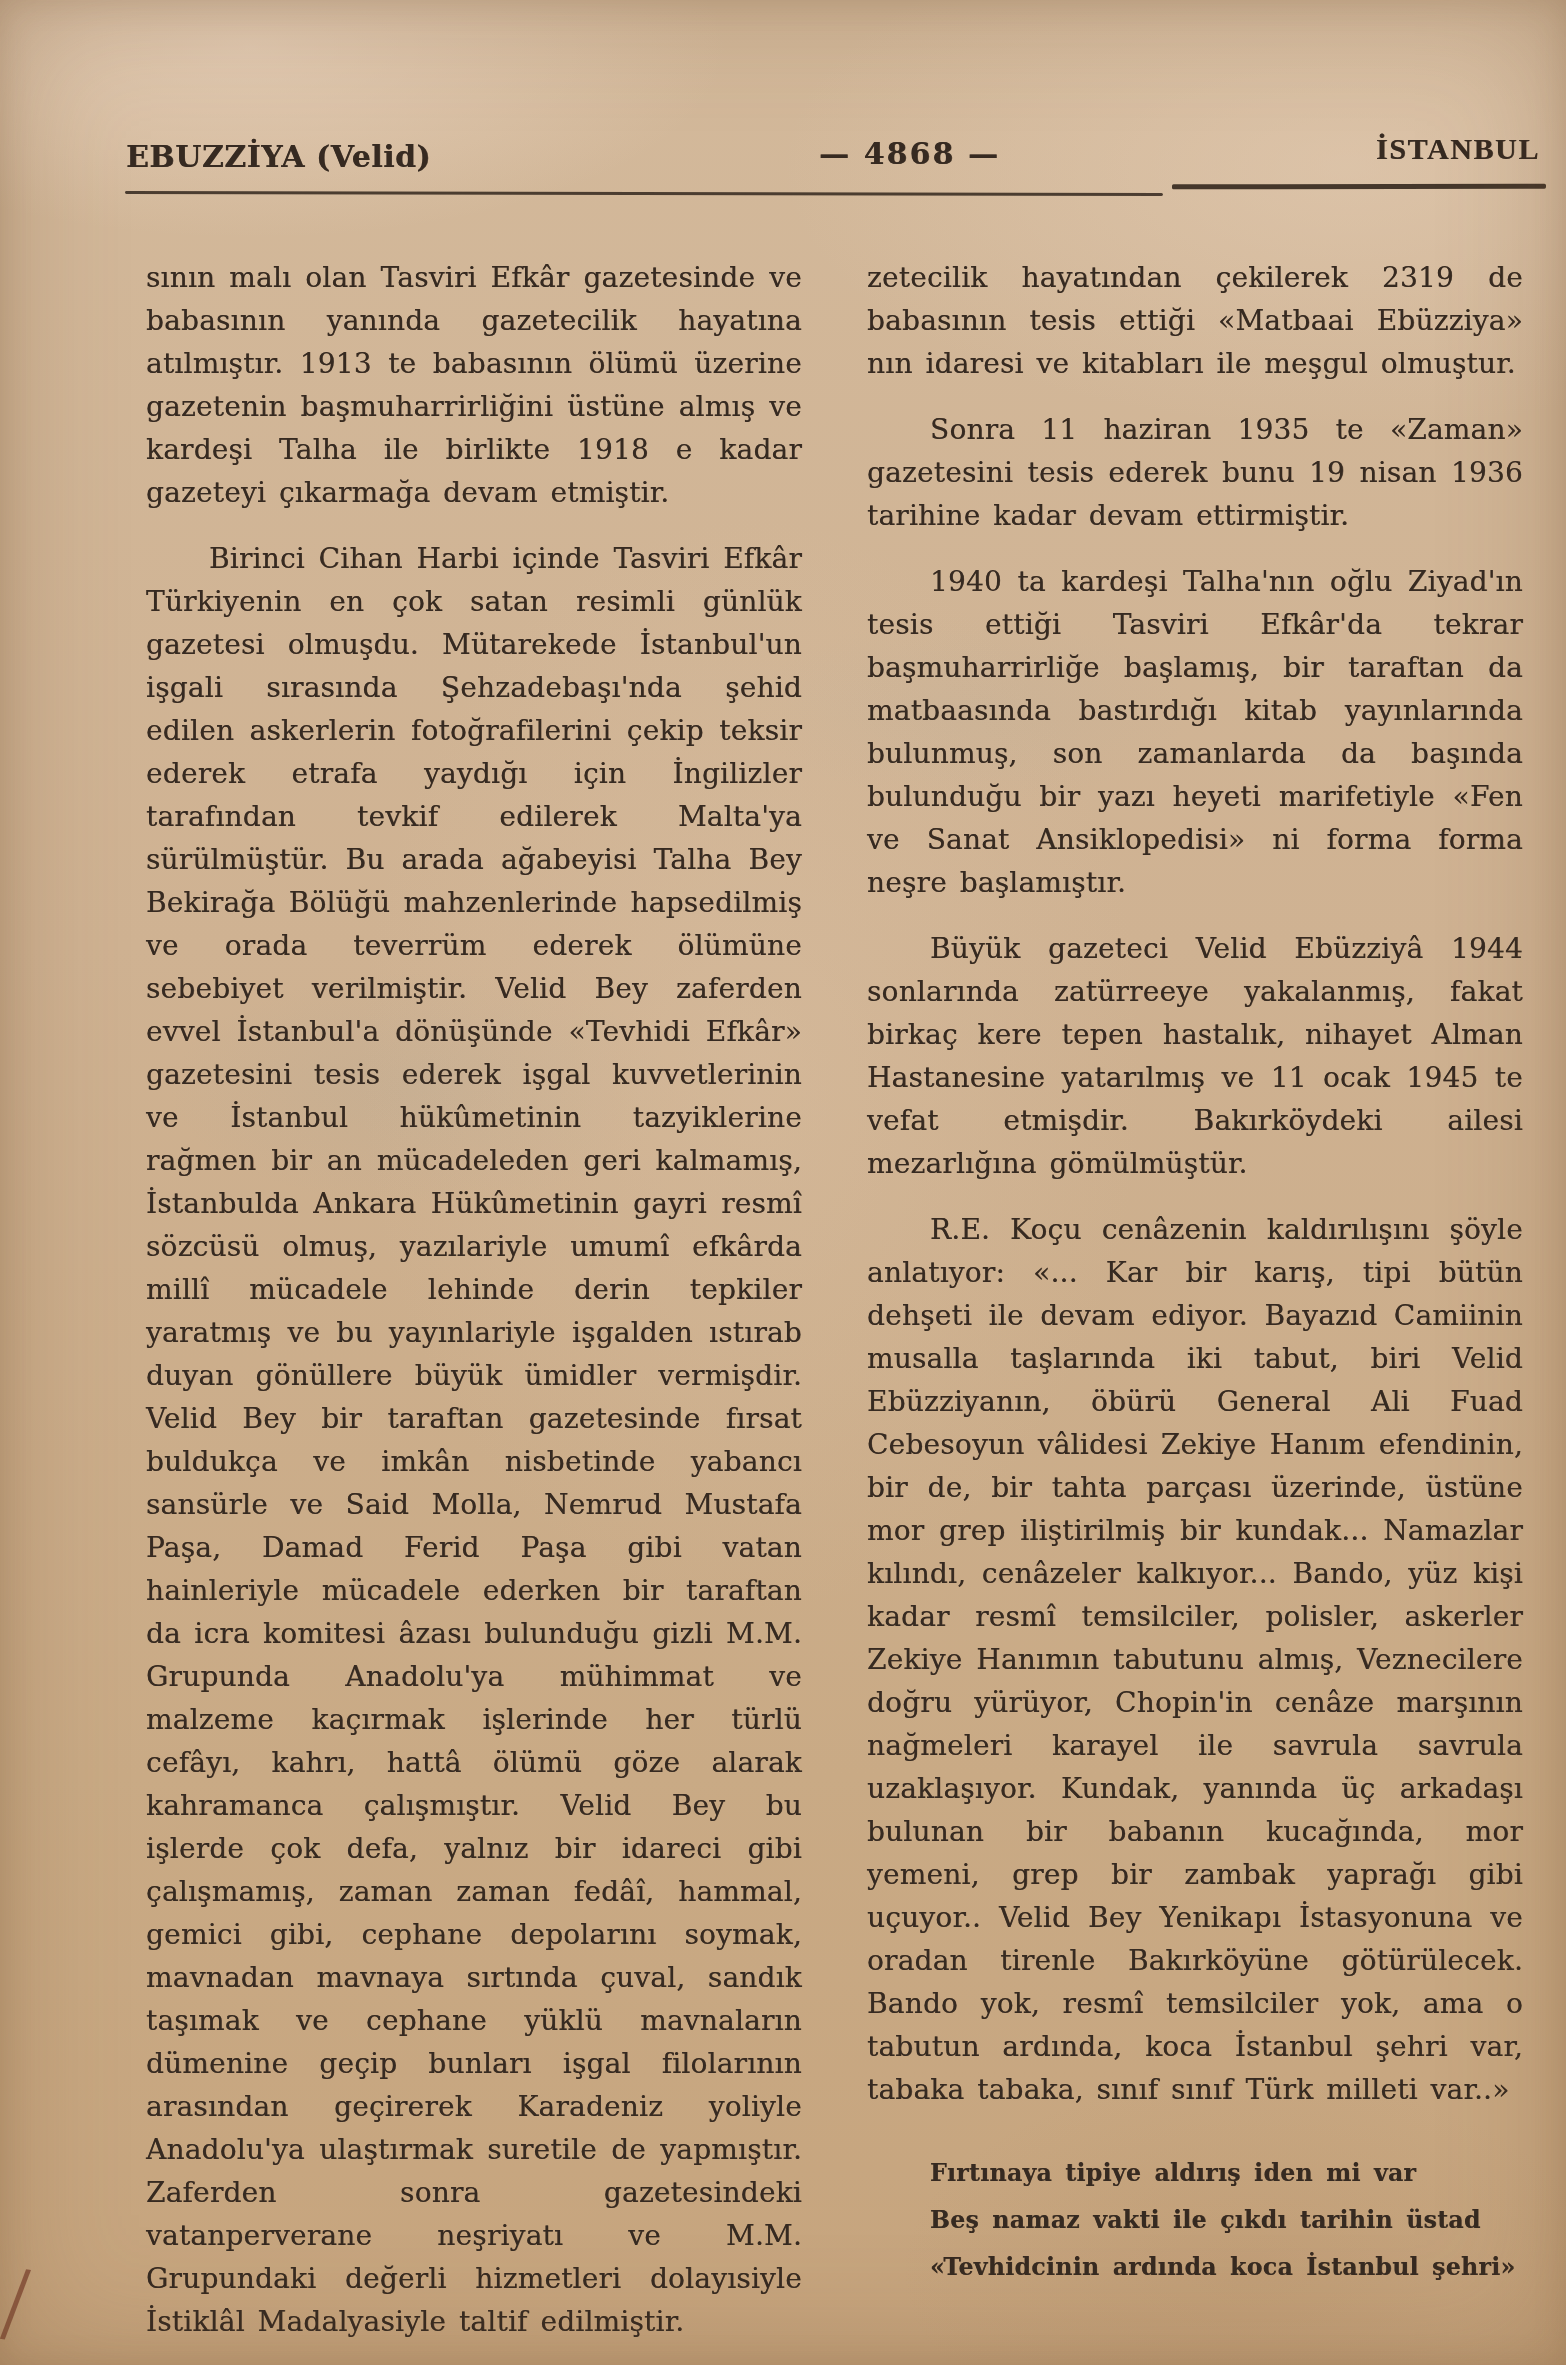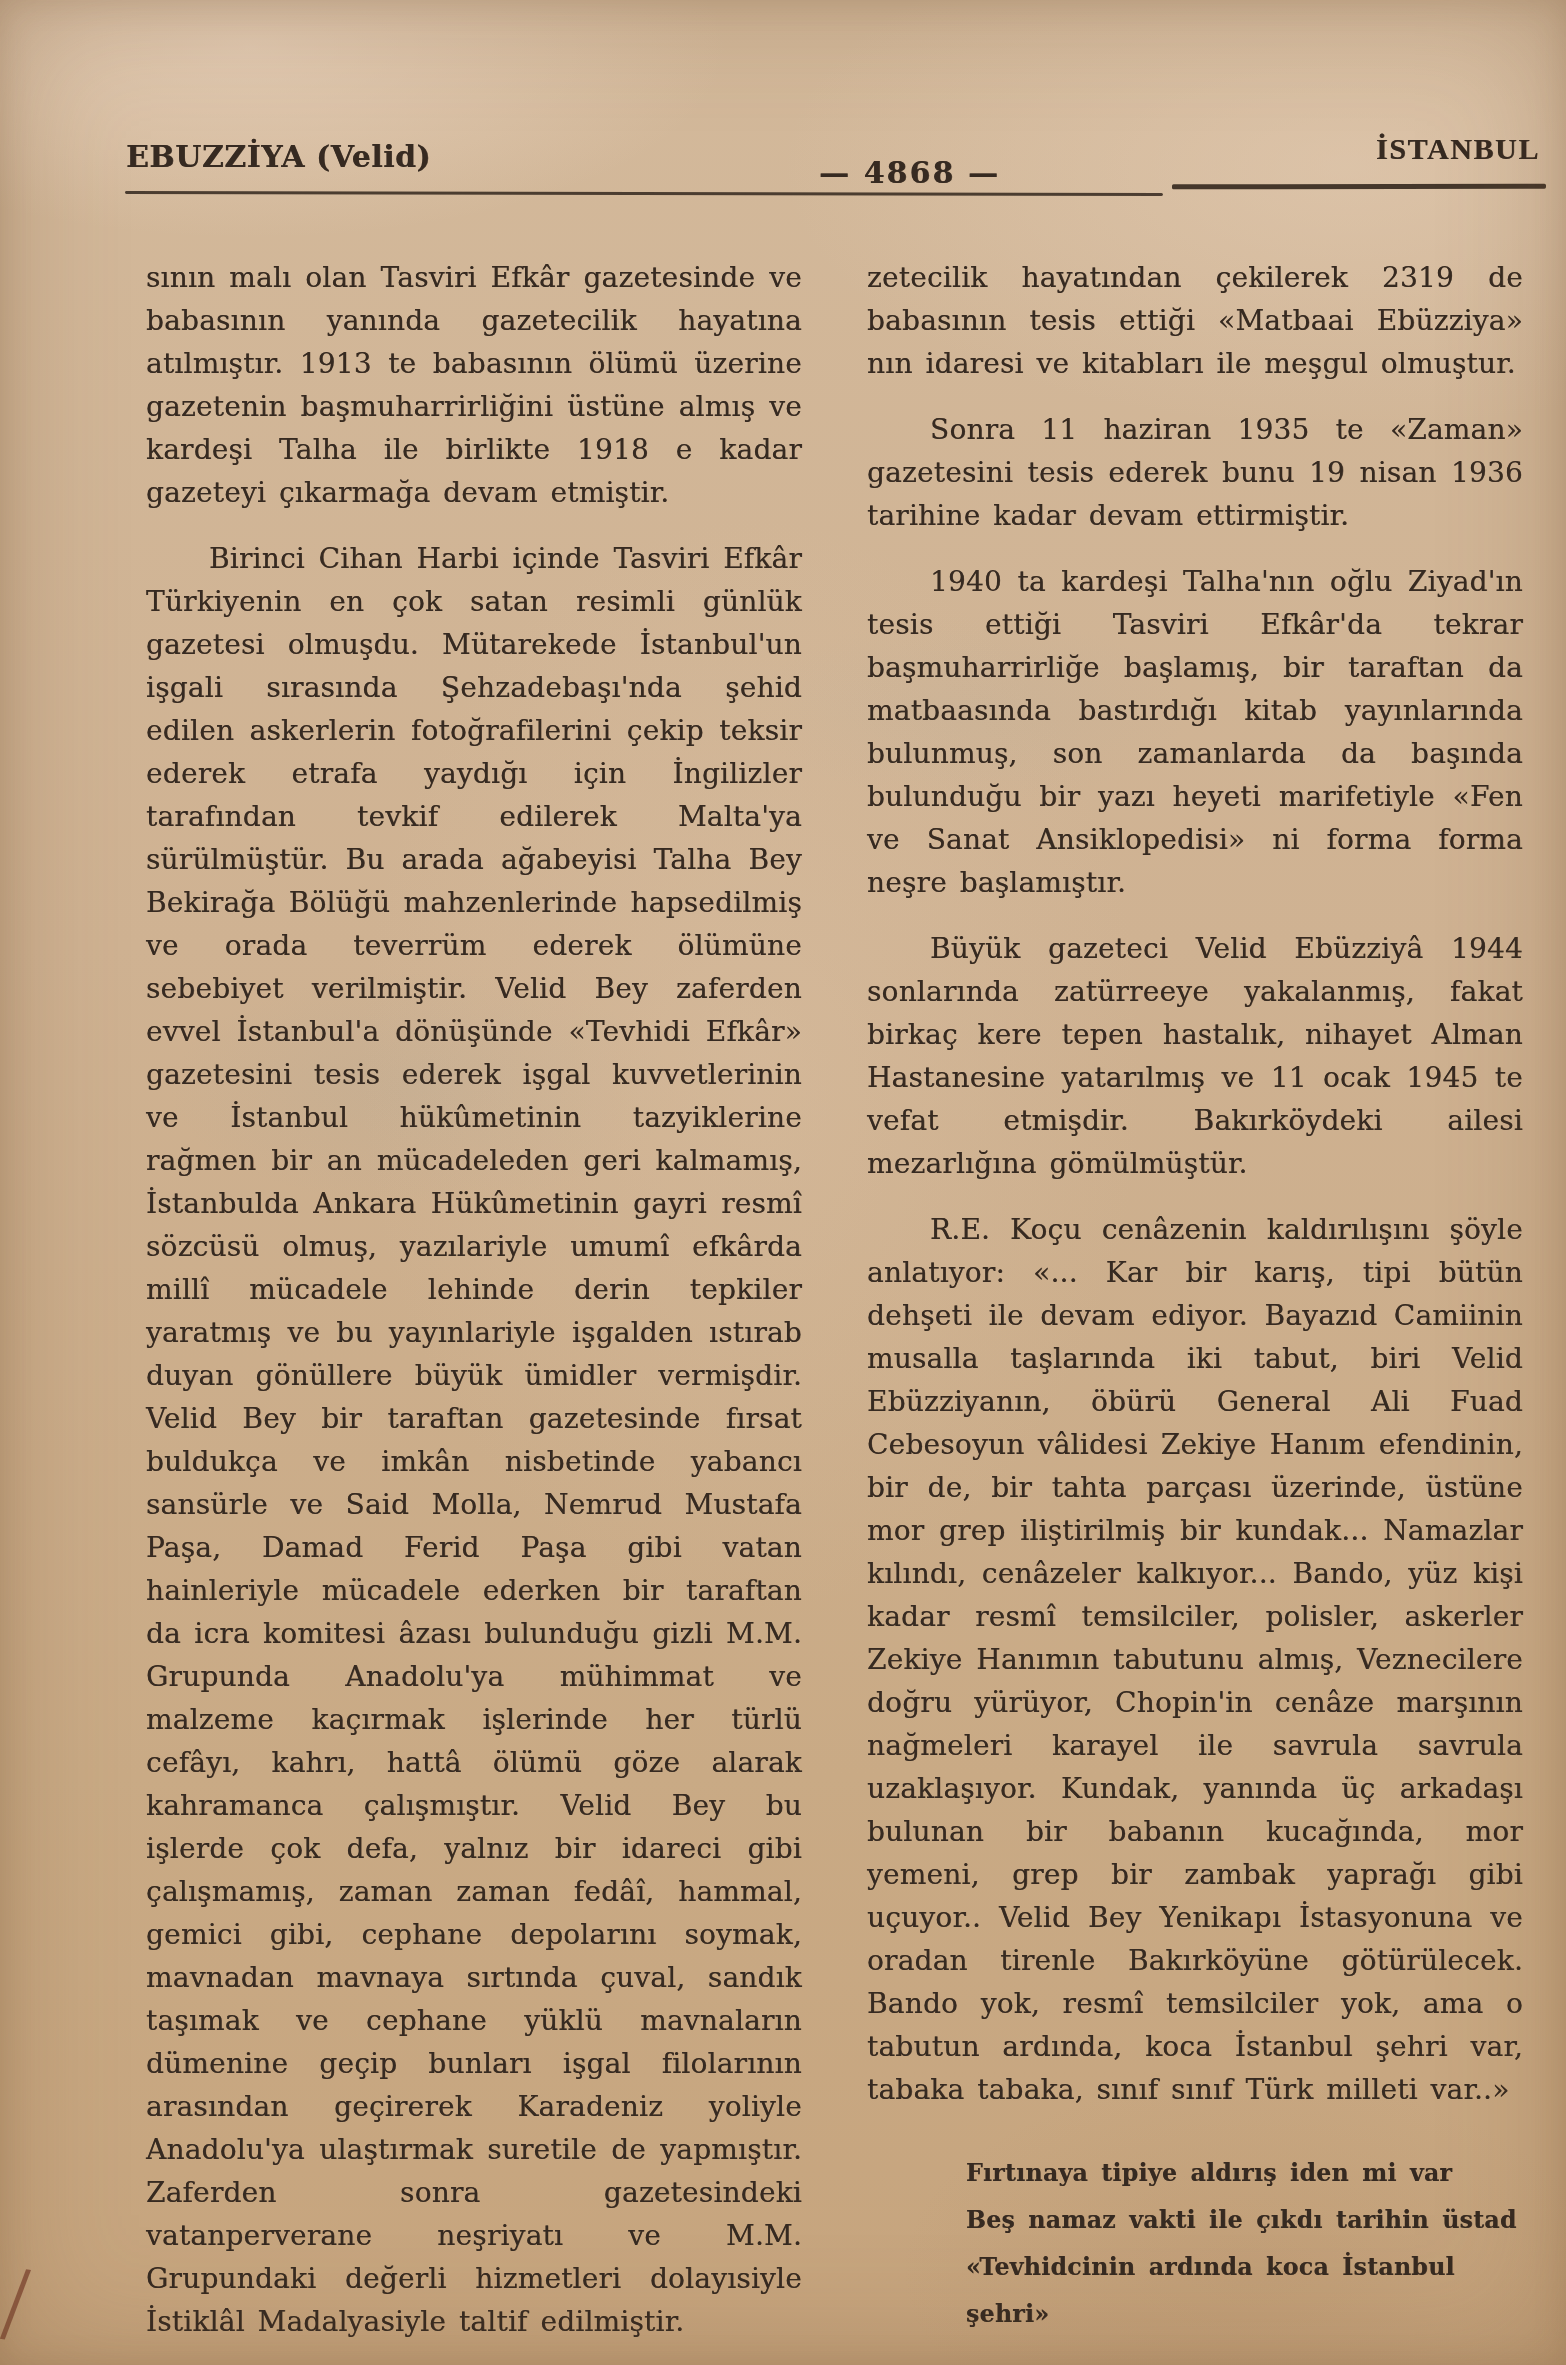--- a/index.html
+++ b/index.html
@@ -42,21 +42,21 @@
     top: 132px;
     left: 126px;
     right: 25px;
     height: 58px;
     font-weight: bold;
     font-size: 30px;
     letter-spacing: 0.5px;
     text-shadow: 0.4px 0.4px 0.5px rgba(44,30,20,0.65);
   }
   .header .entry   { position: absolute; left: 0; top: 7.3px; }
-  .header .pageno  { position: absolute; left: 693px; top: 23px; letter-spacing: 2.1px; }
+  .header .pageno  { position: absolute; left: 693px; top: 4px; letter-spacing: 2.1px; }
   .header .worktit { position: absolute; right: 1px; top: 0; letter-spacing: 1.6px; font-family: Liberation Serif, serif; }
   .rule {
     position: absolute;
     background: #382b21;
     border-radius: 1.6px;
   }
   .rule-left  { top: 192px; left: 125px;  width: 1038px; height: 3.1px; opacity: 0.88; transform: rotate(0.12deg); }
   .rule-right { top: 184px; left: 1172px; width: 374px;  height: 4.7px; opacity: 0.92; transform: rotate(-0.1deg); }
 
   
@@ -84,21 +84,21 @@
 
   .poem {
     margin: 39px 0 0 78px;
     font-weight: bold;
     font-size: 23.6px;
     line-height: 47px;
     text-align: left;
     word-spacing: 4.7px;
     letter-spacing: 0.3px;
   }
-  .poem .poem-line { display: block; margin-left: 36px; }
+  .poem .poem-line { display: block; }
 
   
   .stray {
     position: absolute;
     left: 5.2px;
     top: 2266px;
     font-size: 63px;
     font-weight: normal;
     color: rgba(122,62,44,0.72);
     transform: rotate(8deg) scaleY(1.4);

